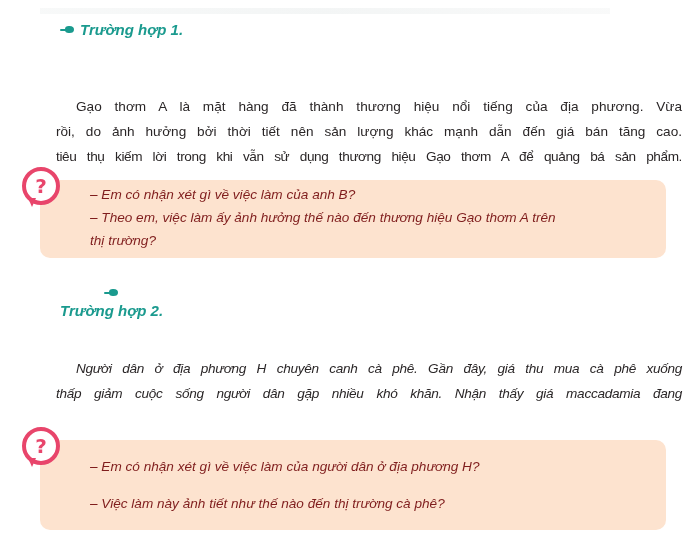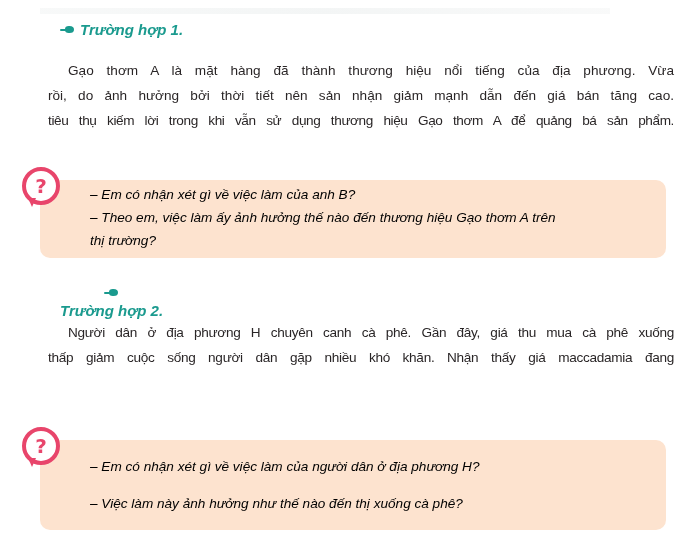--- a/index.html
+++ b/index.html
@@ -9,29 +9,29 @@
   }
   .top-fade { position: absolute; left: 40px; top: 8px; width: 570px; height: 6px; background: linear-gradient(to right, #f4f6f6, #eef1f1, #f6f7f7); opacity: .7; }
   .heading {
     position: absolute; left: 60px; font-style: italic; font-weight: bold;
     color: #1a9a8e; font-size: 15px; display: flex; align-items: center; gap: 4px;
   }
   .hand-icon { display: inline-block; width: 16px; height: 10px; position: relative; }
   .hand-icon::before { content: ""; position: absolute; left: 0; top: 4px; width: 12px; height: 2px; background: #1a9a8e; border-radius: 1px; }
   .hand-icon::after { content: ""; position: absolute; left: 5px; top: 1px; width: 9px; height: 7px; background: #1a9a8e; border-radius: 50% 60% 60% 50%; }
   .para {
-    position: absolute; left: 48px; width: 626px; font-size: 13.6px; line-height: 25px;
-    text-align: justify; color: #2a2627;
+    position: absolute; left: 56px; width: 626px; font-size: 13.6px; line-height: 25px;
+    text-align: justify; color: #2a2627; margin-top: 36px;
   }
   .para .line { display: block; text-align: justify; text-align-last: justify; white-space: nowrap; }
   .para .line.last { text-align-last: left; }
   .qbox {
     position: absolute; left: 40px; width: 626px; background: #fde3cf; border-radius: 10px;
   }
-  .qbox .q { position: absolute; left: 50px; font-style: italic; color: #000000; font-size: 13.6px; line-height: 21px; white-space: nowrap; }
+  .qbox .q { position: absolute; left: 50px; font-style: italic; color: #7f1d1d; font-size: 13.6px; line-height: 21px; white-space: nowrap; }
   .badge { position: absolute; width: 38px; height: 46px; }
   .badge .ring {
     position: absolute; left: 0; top: 0; width: 30px; height: 30px; border-radius: 50%;
     border: 4px solid #e8456b; background: #fff; display: flex; align-items: center; justify-content: center;
   }
   .badge .ring span { color: #e8456b; font-weight: bold; font-size: 20px; font-family: "DejaVu Sans", sans-serif; line-height: 1; }
   .badge .tail {
     position: absolute; left: 6px; top: 31px; width: 0; height: 0;
     border-left: 4px solid transparent; border-right: 4px solid transparent; border-top: 9px solid #e8456b;
   }
@@ -41,48 +41,48 @@
 
 <div class="top-fade"></div>
 
 <div class="heading" style="top:21px;">
   <span class="hand-icon"></span>
   <span>Trường hợp 1.</span>
 </div>
 
 <div class="para" style="top:58px;">
   <span class="line" style="text-indent:20px;">Gạo thơm A là mặt hàng đã thành thương hiệu nổi tiếng của địa phương. Vừa</span>
-  <span class="line">rồi, do ảnh hưởng bởi thời tiết nên sản nhận giảm mạnh dẫn đến giá bán tăng cao.</span>
+  <span class="line">rồi, do ảnh hưởng bởi thời tiết nên sản lượng khác mạnh dẫn đến giá bán tăng cao.</span>
   <span class="line" style="letter-spacing:-0.4px;">tiêu thụ kiếm lời trong khi vẫn sử dụng thương hiệu Gạo thơm A để quảng bá sản phẩm.</span>
 </div>
 
 <div class="qbox" style="top:180px; height:78px;">
   <span class="q" style="top:4px;">– Em có nhận xét gì về việc làm của anh B?</span>
   <span class="q" style="top:27px;">– Theo em, việc làm ấy ảnh hưởng thế nào đến thương hiệu Gạo thơm A trên</span>
   <span class="q" style="top:50px;">thị trường?</span>
 </div>
 <div class="badge" style="left:22px; top:167px;">
   <div class="ring">
       <span>?</span>
     </div>
   <div class="tail"></div>
 </div>
 
 <div class="heading" style="top:288px;flex-direction:column;">
   <span class="hand-icon"></span>
   <span>Trường hợp 2.</span>
 </div>
 
-<div class="para" style="top:320px;">
+<div class="para" style="top:320px;font-style:italic;">
   <span class="line" style="text-indent:20px; letter-spacing:-0.3px;">Người dân ở địa phương H chuyên canh cà phê. Gần đây, giá thu mua cà phê xuống</span>
   <span class="line" style="letter-spacing:-0.3px;">thấp giảm cuộc sống người dân gặp nhiều khó khăn. Nhận thấy giá maccadamia đang</span>
 </div>
 
 <div class="qbox" style="top:440px; height:90px;">
   <span class="q" style="top:16px;">– Em có nhận xét gì về việc làm của người dân ở địa phương H?</span>
-  <span class="q" style="top:53px;">– Việc làm này ảnh hưởng như thế nào đến thị xuống cà phê?</span>
+  <span class="q" style="top:53px;">– Việc làm này ảnh tiết như thế nào đến thị trường cà phê?</span>
 </div>
 <div class="badge" style="left:22px; top:427px;">
   <div class="ring">
       <span>?</span>
     </div>
   <div class="tail"></div>
 </div>
 
 </body></html>

